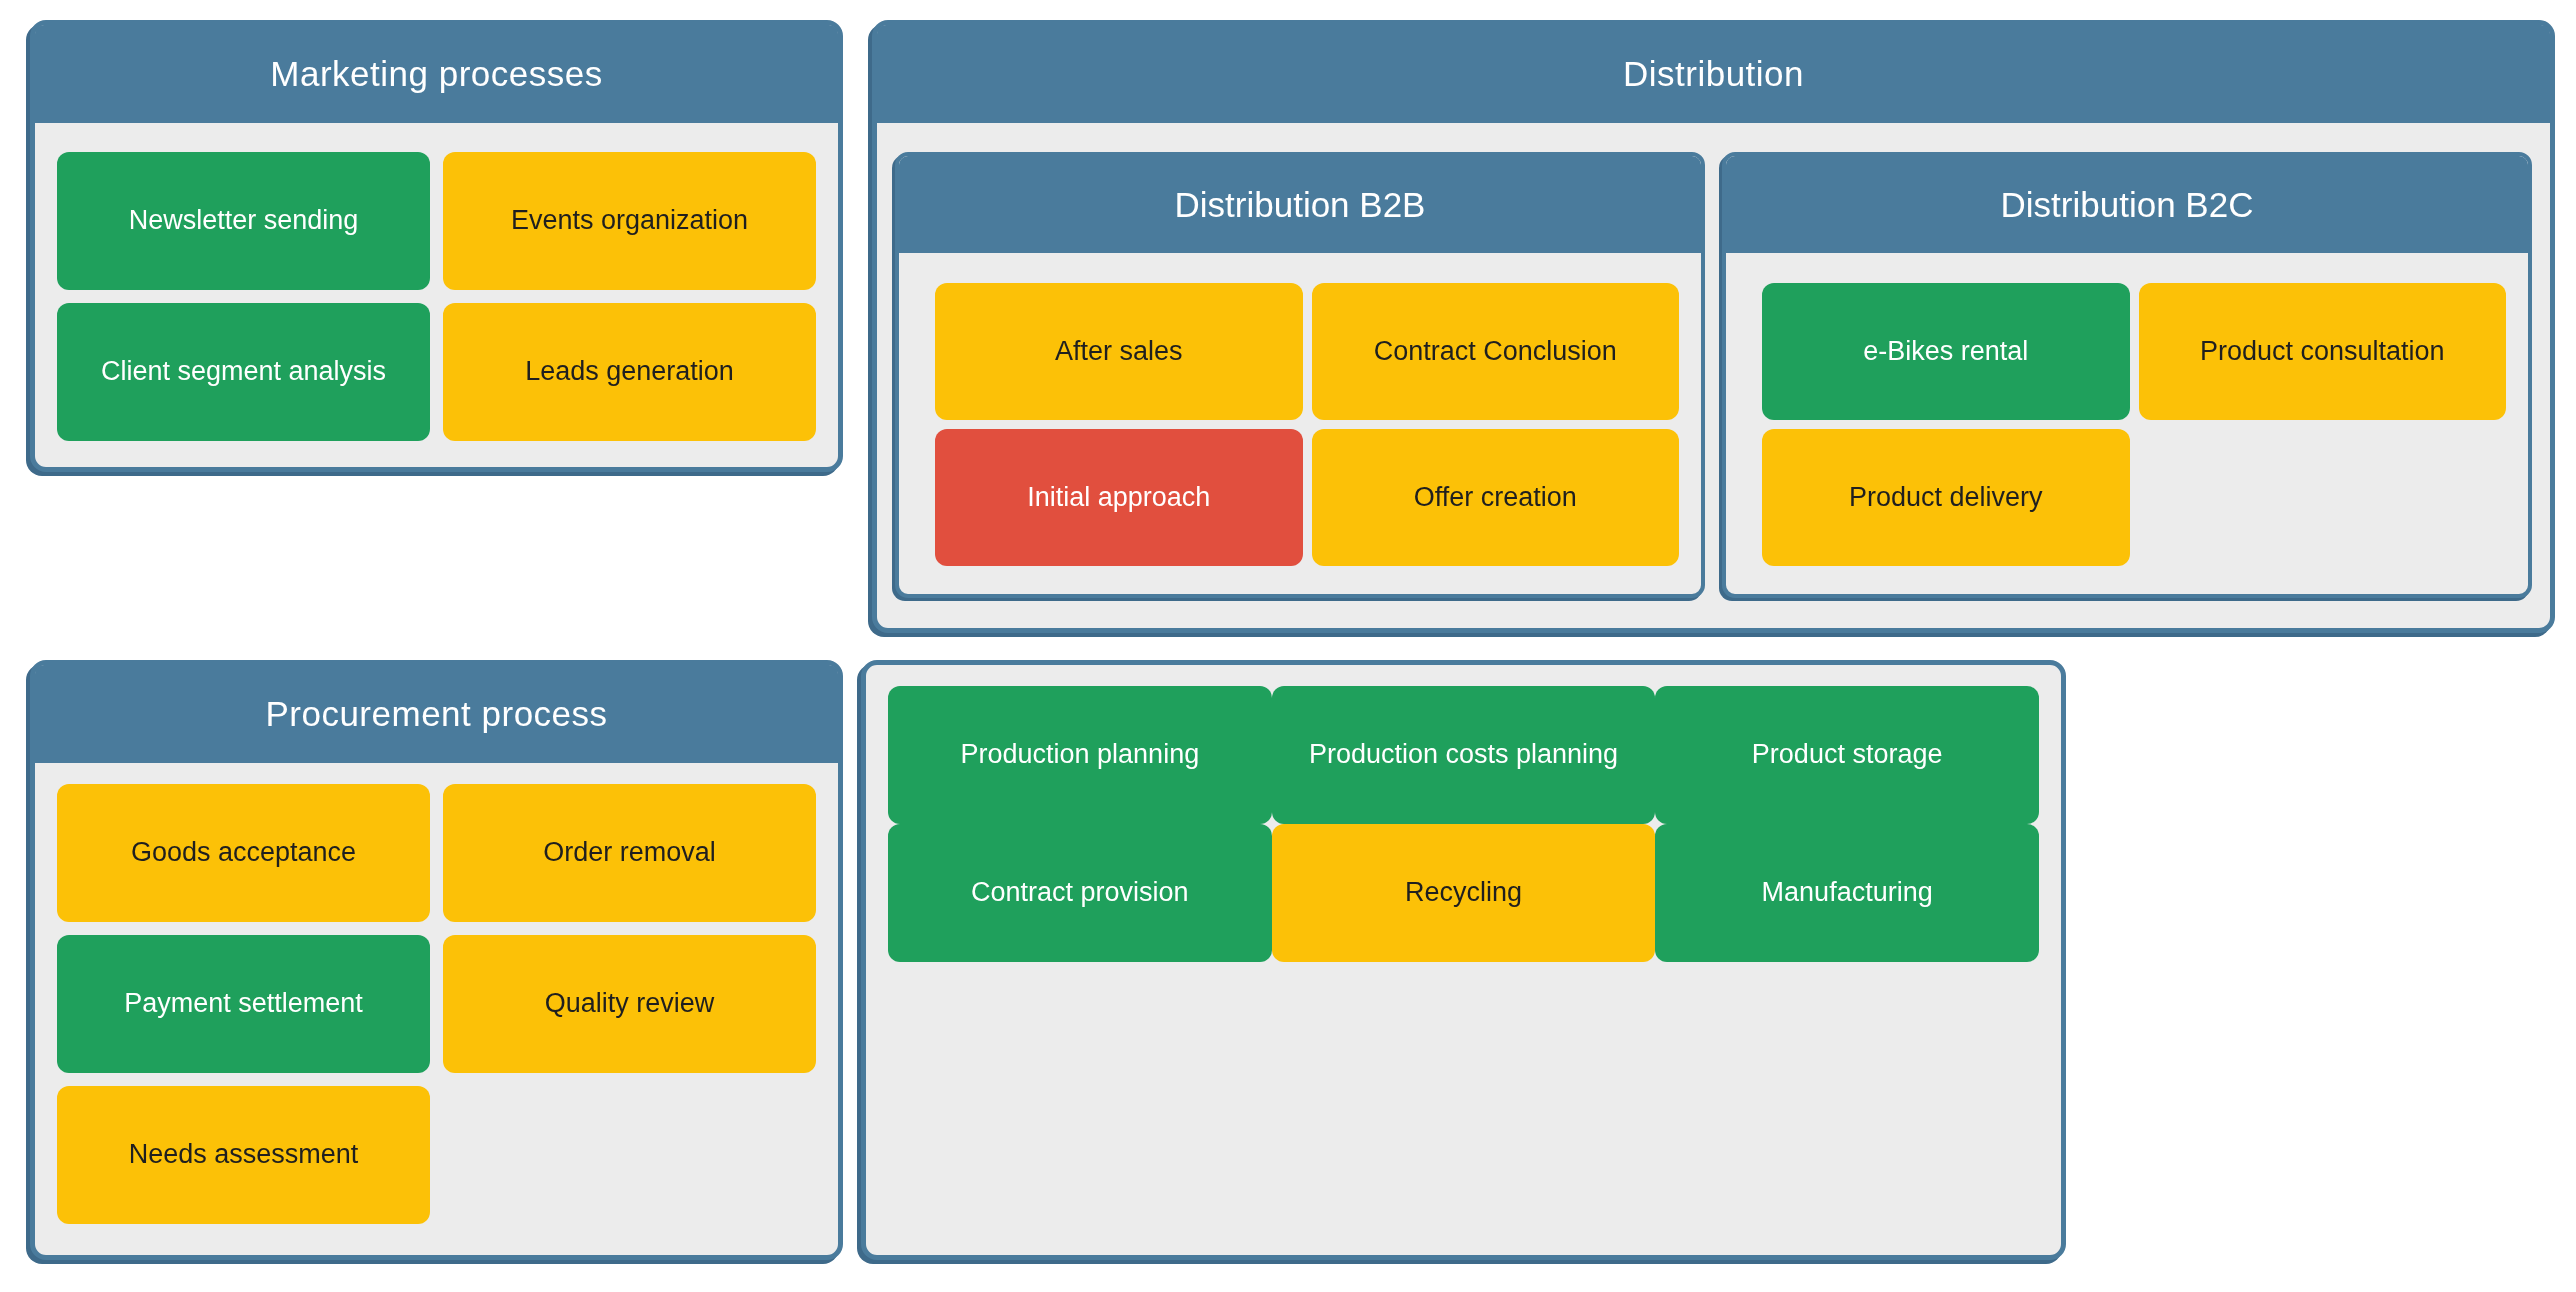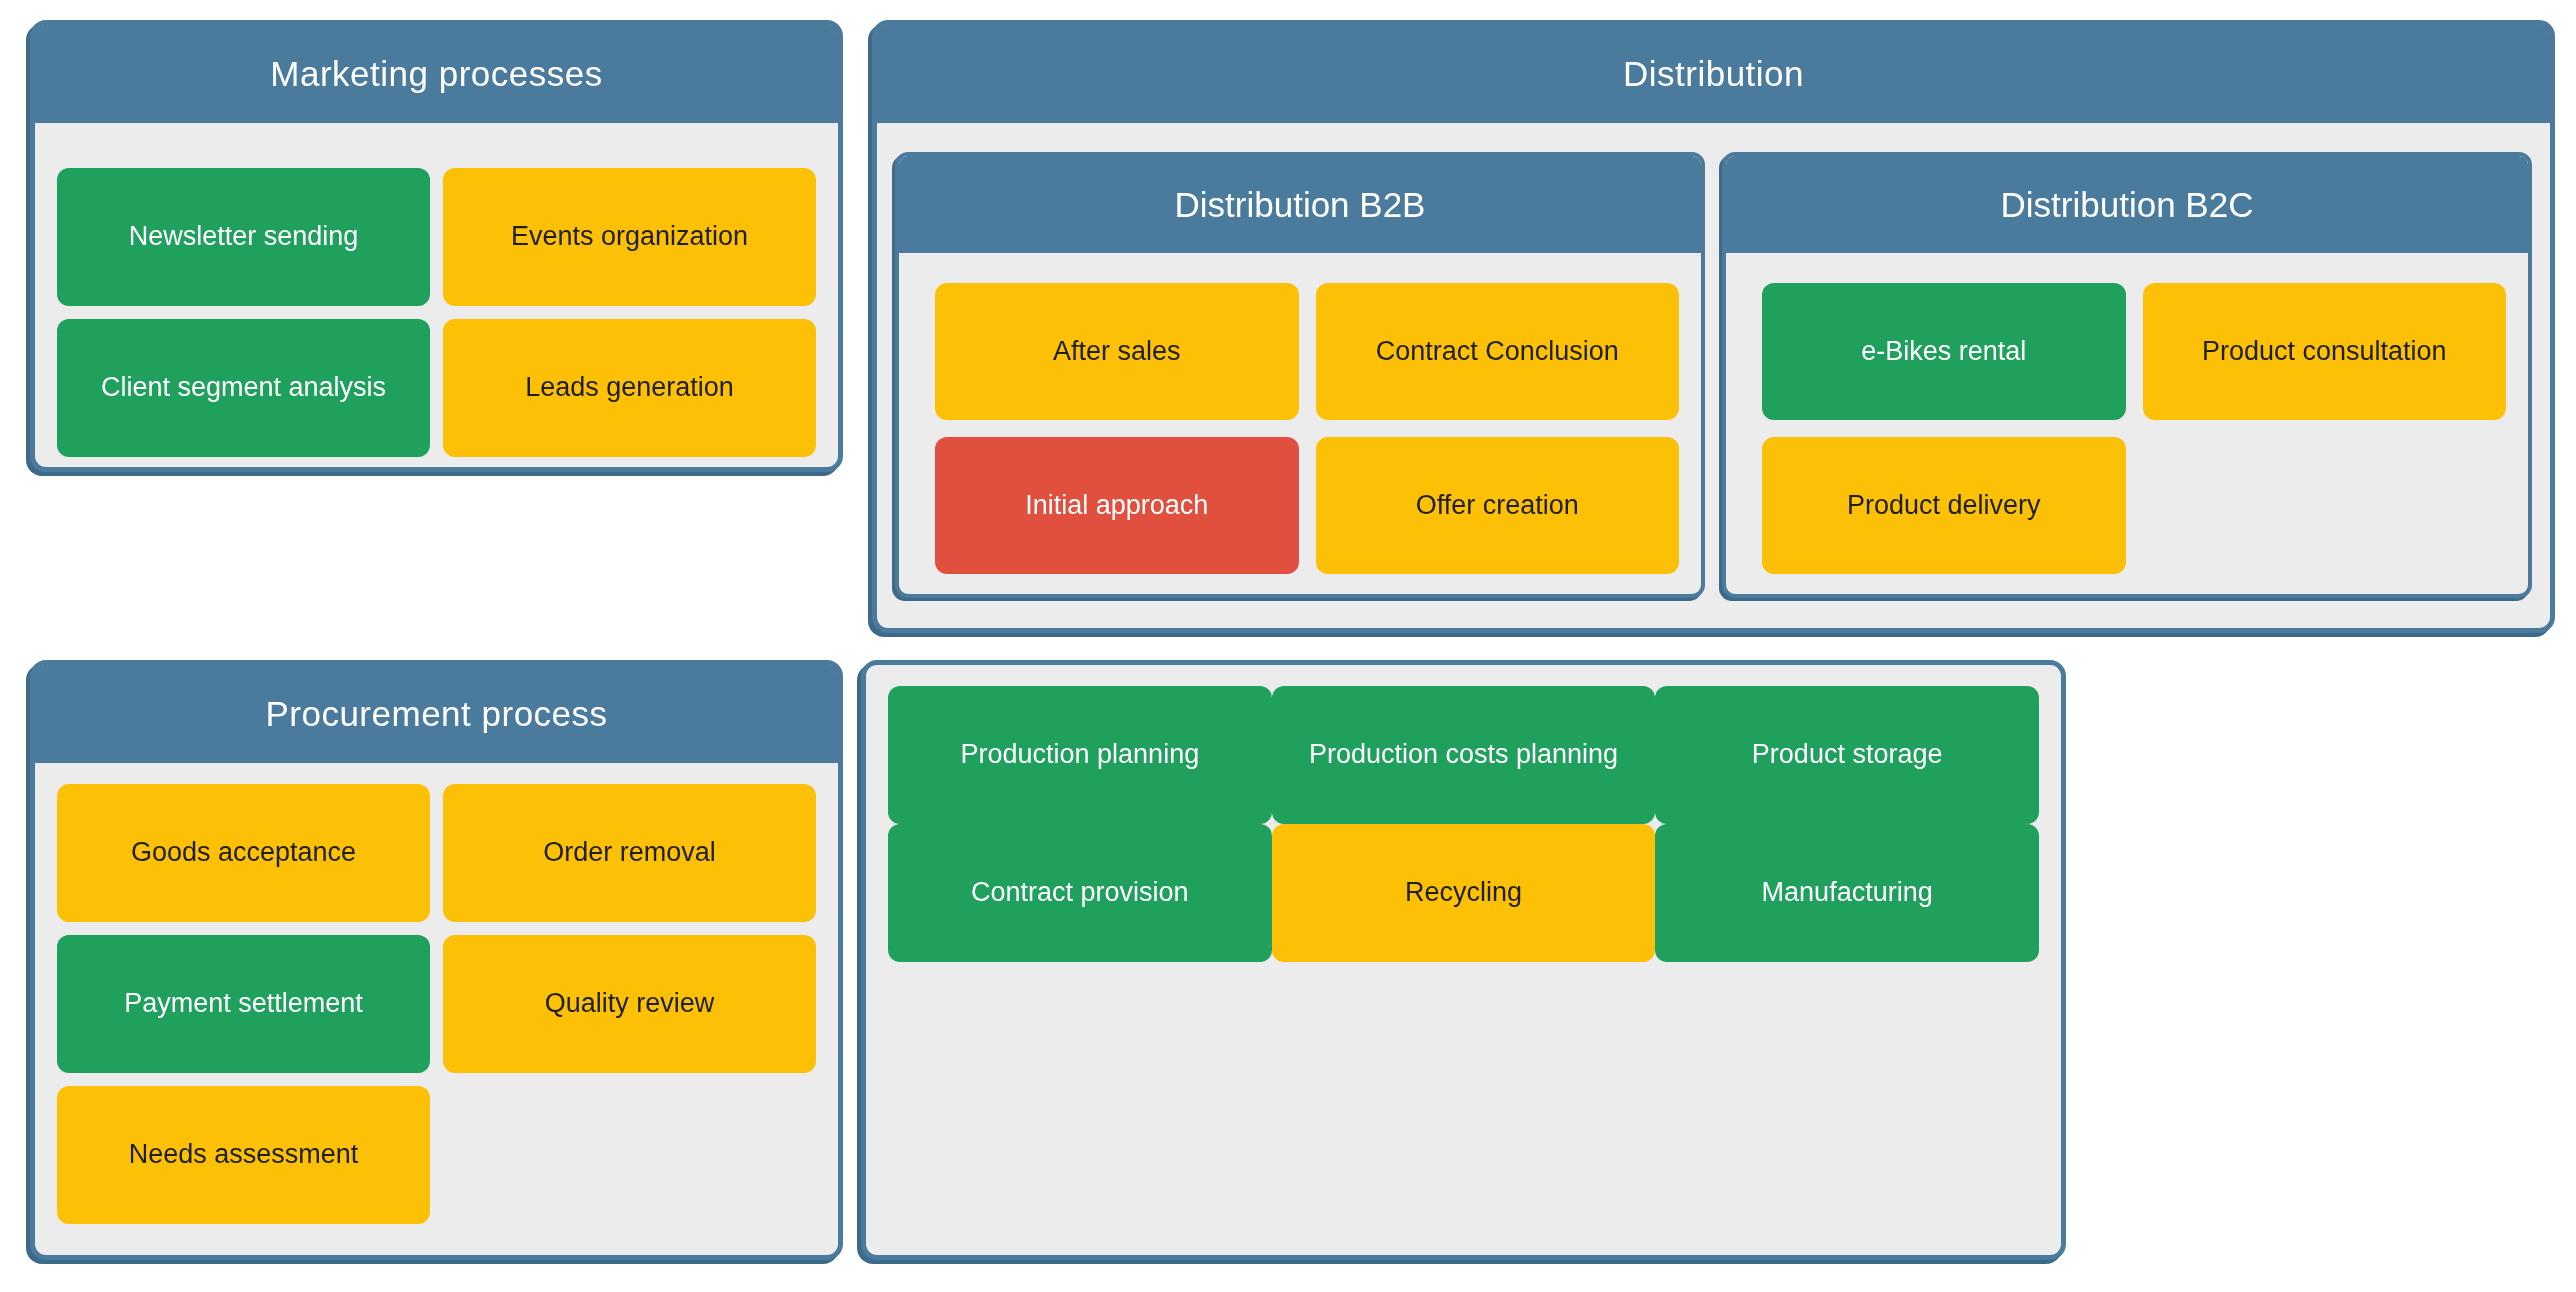--- a/index.html
+++ b/index.html
@@ -51,21 +51,21 @@
     border-radius:12px;
     padding:0 26px;
     box-sizing:border-box;
   }
   .c-green{background:var(--green);color:var(--text_light);}
   .c-yellow{background:var(--yellow);color:var(--text_dark);}
   .c-red{background:var(--red);color:var(--text_light);}
 
   
   .p-marketing{left:30px;top:20px;width:813px;height:452px;}
-  .p-marketing .panel-body{padding:45px 22px;gap:13px;grid-auto-rows:138px;}
+  .p-marketing .panel-body{padding:29px 22px;gap:13px;grid-auto-rows:138px;}
 
   
   .p-distribution{left:872px;top:20px;width:1683px;height:613px;}
   .p-distribution .panel-body{padding:29px 18px;display:grid;grid-template-columns:1fr 1fr;gap:17px;}
   .subpanel{
     box-sizing:border-box;
     background:var(--panel_body);
     border:4px solid var(--header_blue);
     border-radius:13px;
     height:446px;
@@ -73,21 +73,21 @@
     overflow:hidden;
   }
   .sub-header{
     height:97px;
     display:flex;align-items:center;justify-content:center;
     background:var(--header_blue);
     color:var(--text_light);
     font-size:35px;
     border-radius:8px 8px 0 0;
   }
-  .sub-body{padding:30px 22px 24px 36px;gap:17px;grid-auto-rows:137px;}
+  .sub-body{padding:30px 22px 24px 36px;gap:9px;grid-auto-rows:137px;}
 
   
   .p-procurement{left:30px;top:660px;width:813px;height:600px;}
   .p-procurement .panel-body{padding:21px 22px;gap:13px;grid-auto-rows:138px;}
 
   
   .p-production{left:861px;top:660px;width:1205px;height:600px;}
   .p-production .panel-body{padding:21px 22px;grid-auto-rows:138px;}
 </style>
 </head>

